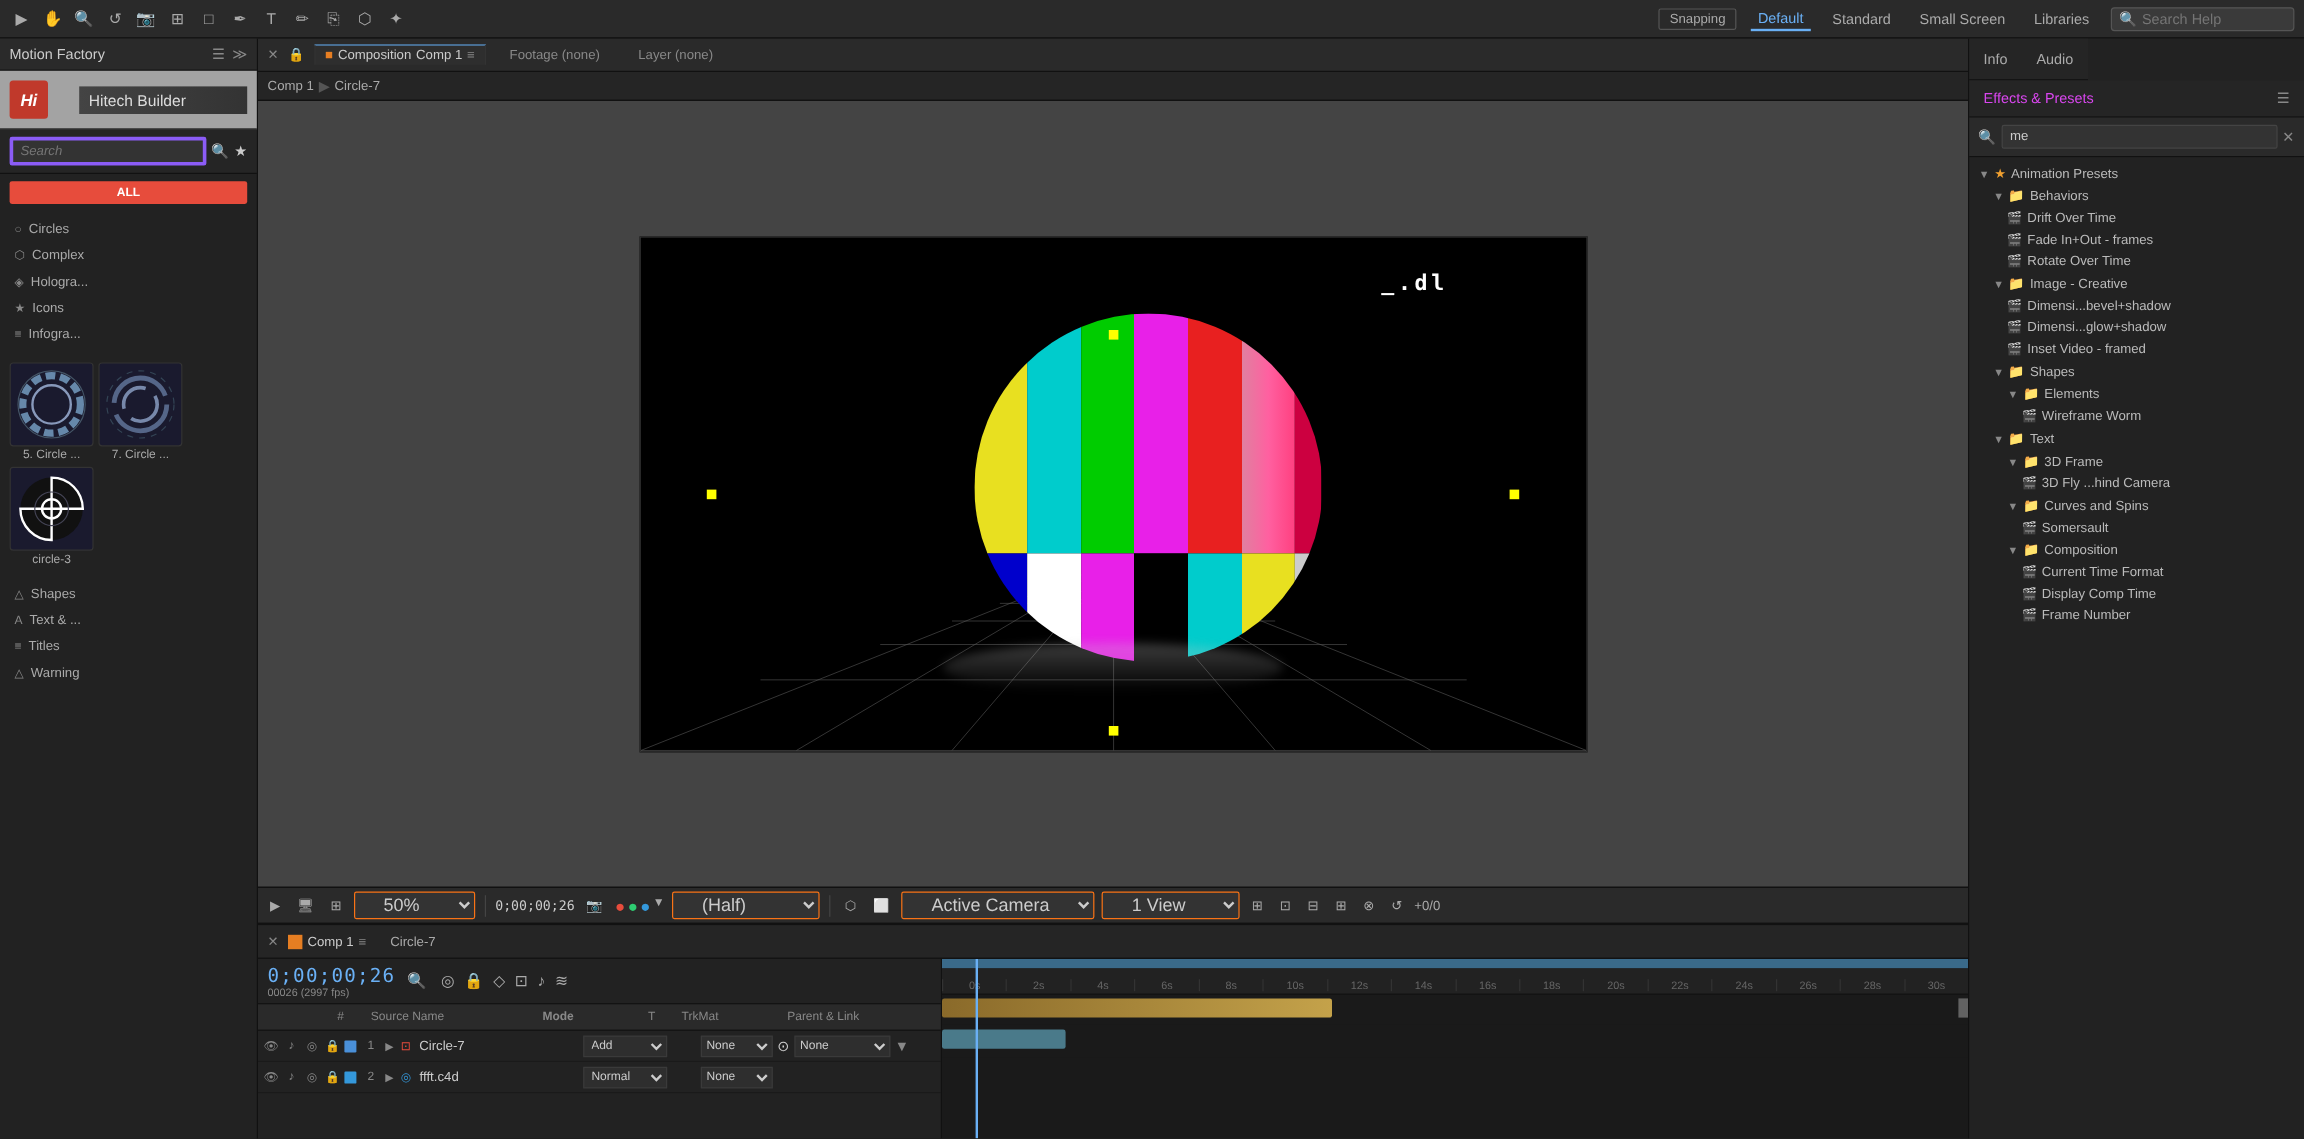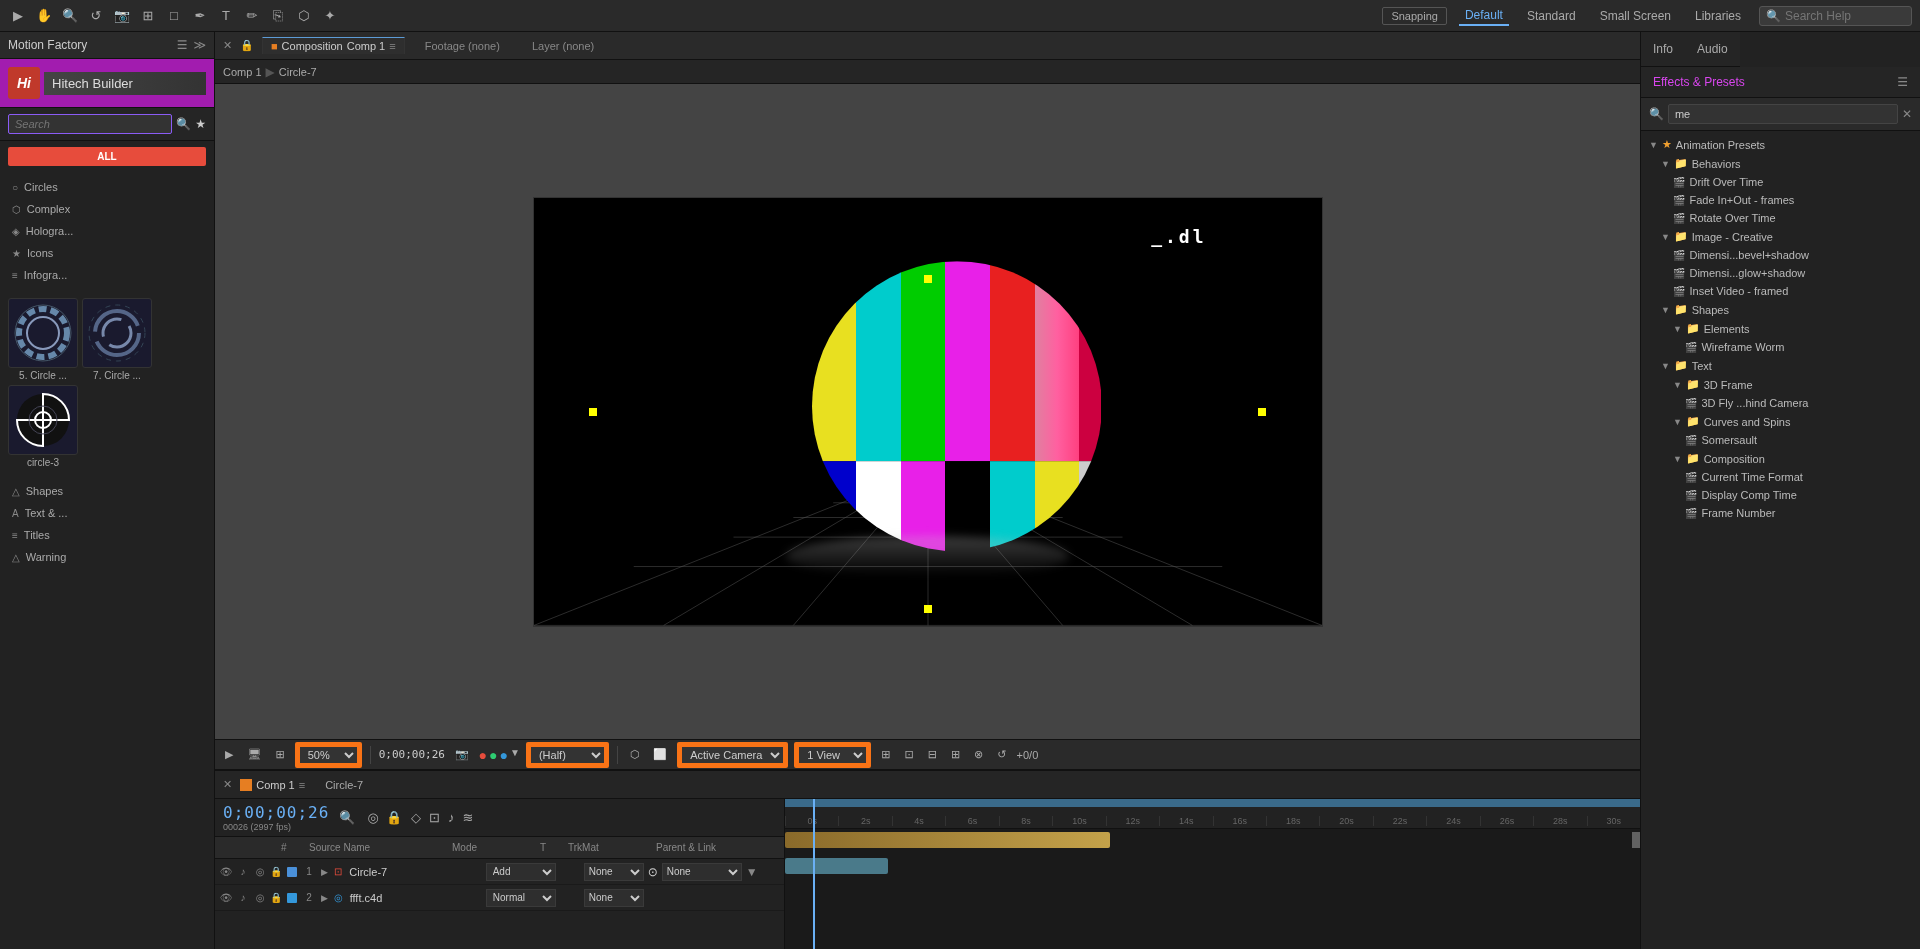--- a/index.html
+++ b/index.html
@@ -135,36 +135,36 @@
       font-size: 13px;
       color: #ddd;
       background: linear-gradient(90deg, #444, #333);
       padding: 4px 8px;
       flex: 1;
     }
     .plugin-header {
       display: flex;
       align-items: center;
       padding: 8px;
-      background: #a21caf;
+      background: #a3a3a3;
       border-bottom: 1px solid #111;
-      gap: 4px;
+      gap: 26px;
     }
     .search-row {
       display: flex;
       align-items: center;
       padding: 6px 8px;
       gap: 4px;
       background: #252525;
       border-bottom: 1px solid #111;
     }
     .search-row input {
       flex: 1;
       background: #333;
-      border: 1px solid #8b5cf6;
+      border: 3px solid #8b5cf6;
       border-radius: 2px;
       color: #ccc;
       font-size: 11px;
       padding: 3px 6px;
       outline: none;
       font-style: italic;
     }
     .all-btn {
       background: #e74c3c;
       border: none;
@@ -315,24 +315,24 @@
     .vt-btn {
       background: none;
       border: none;
       color: #aaa;
       font-size: 11px;
       cursor: pointer;
       padding: 2px 4px;
     }
     .vt-select {
       background: #333;
-      border: 5px solid #f97316;
+      border: 1px solid #f97316;
       color: #ccc;
-      font-size: 11px;
-      padding: 1px 4px;
+      font-size: 15px;
+      padding: 1px 20px;
       border-radius: 2px;
     }
     .vt-separator {
       width: 1px;
       height: 18px;
       background: #444;
       margin: 0 2px;
     }
 
     
@@ -395,21 +395,21 @@
       align-items: center;
       padding: 0 8px;
       background: #2a2a2a;
       border-bottom: 1px solid #111;
       gap: 8px;
       font-size: 10px;
       color: #888;
     }
     .col-num { width: 20px; }
     .col-src { flex: 1; }
-    .col-mode { width: 80px; }
+    .col-mode { width: 80px; font-weight: bold; }
     .col-t { width: 20px; }
     .col-trkmat { width: 80px; }
     .col-parent { width: 120px; }
 
     .track-row {
       height: 22px;
       display: flex;
       align-items: center;
       padding: 0 4px;
       border-bottom: 1px solid #1a1a1a;

